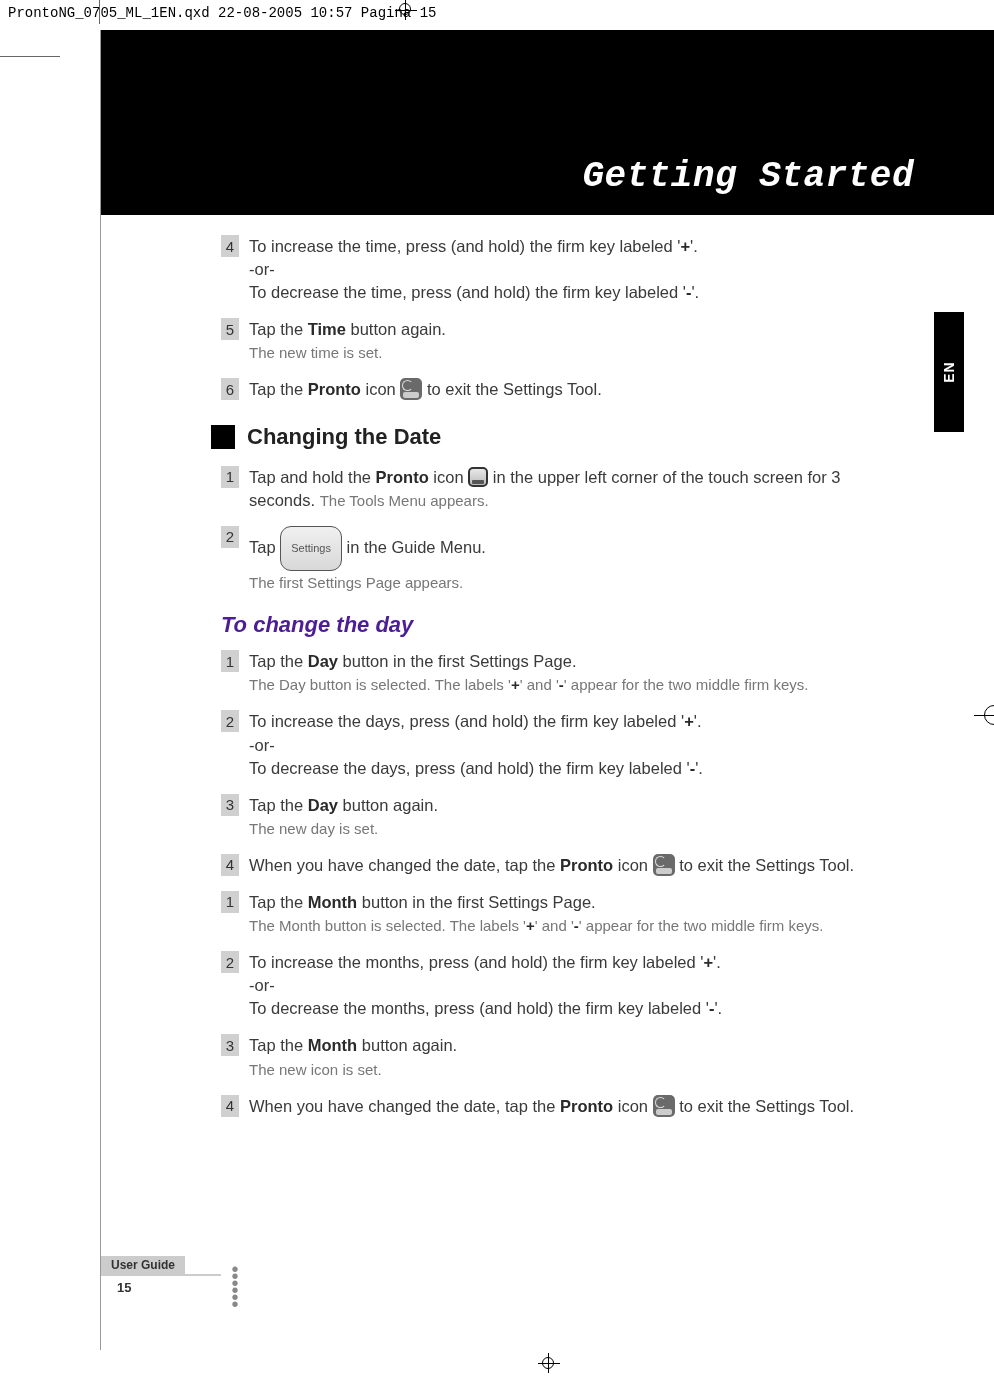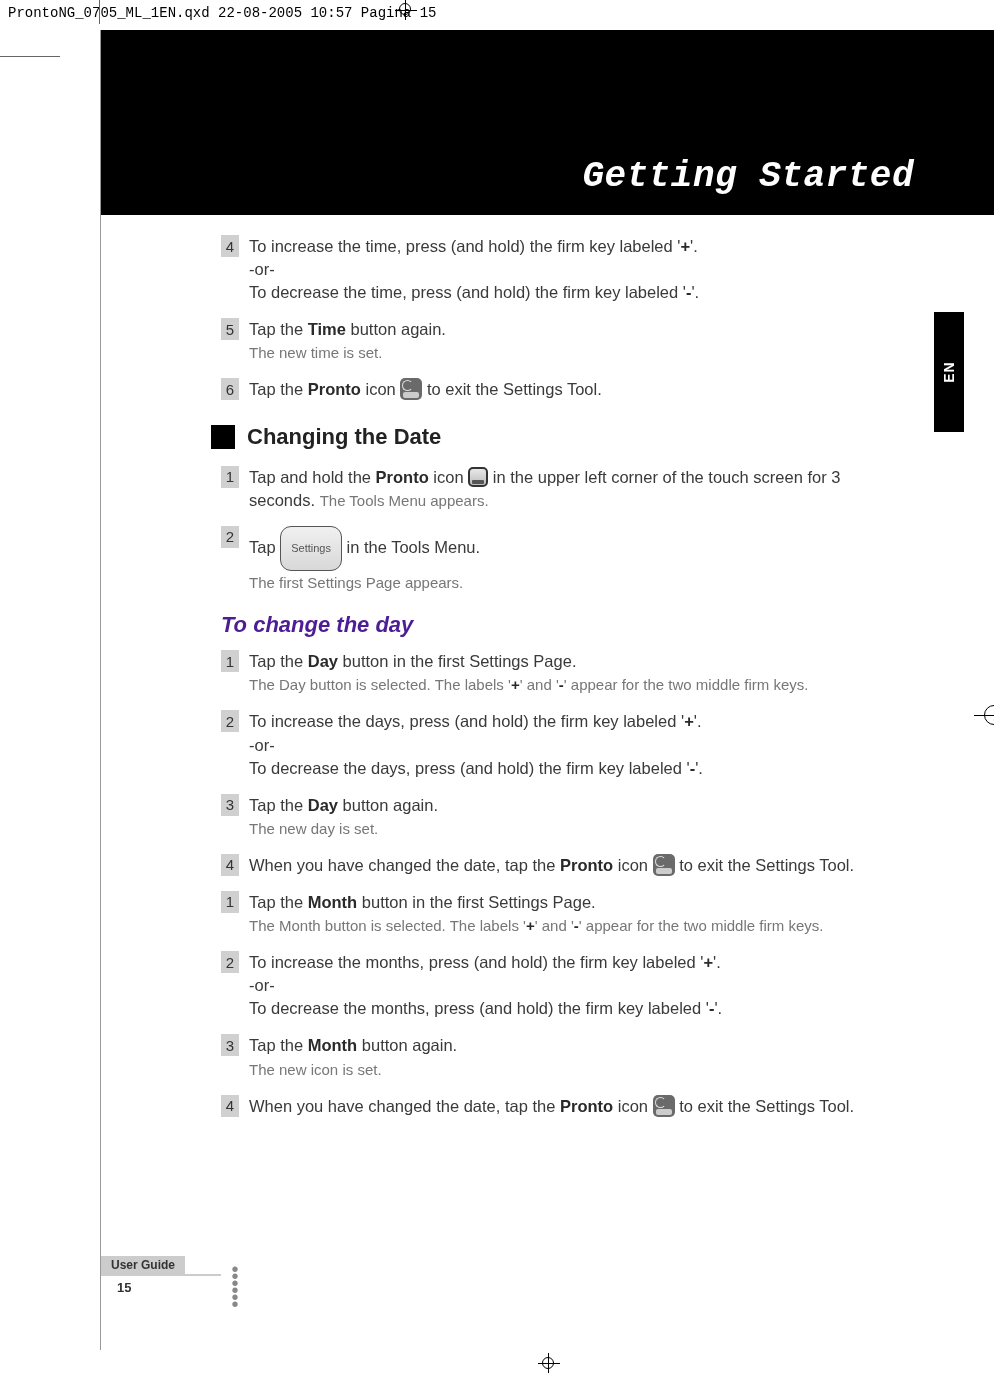--- a/index.html
+++ b/index.html
@@ -362,21 +362,21 @@
       <div class="step">
         <div class="step-num">1</div>
         <div class="step-body">
           <span>Tap and hold the </span><b>Pronto</b><span> icon </span><span class="inline-icon-rect"></span><span> in the upper left corner of the touch screen for 3 seconds. </span><span class="sub">The Tools Menu appears.</span>
         </div>
       </div>
 
       <div class="step">
         <div class="step-num">2</div>
         <div class="step-body">
-          <span>Tap </span><span class="pill">Settings</span><span> in the Tools Menu.</span><br>
+          <span>Tap </span><span class="pill">Settings</span><span> in the Guide Menu.</span><br>
           <span class="sub">The first Settings Page appears.</span>
         </div>
       </div>
 
       <div class="h3">To change the day</div>
 
       <div class="step">
         <div class="step-num">1</div>
         <div class="step-body">
           <span>Tap the </span><b>Day</b><span> button in the first Settings Page.</span><br>

